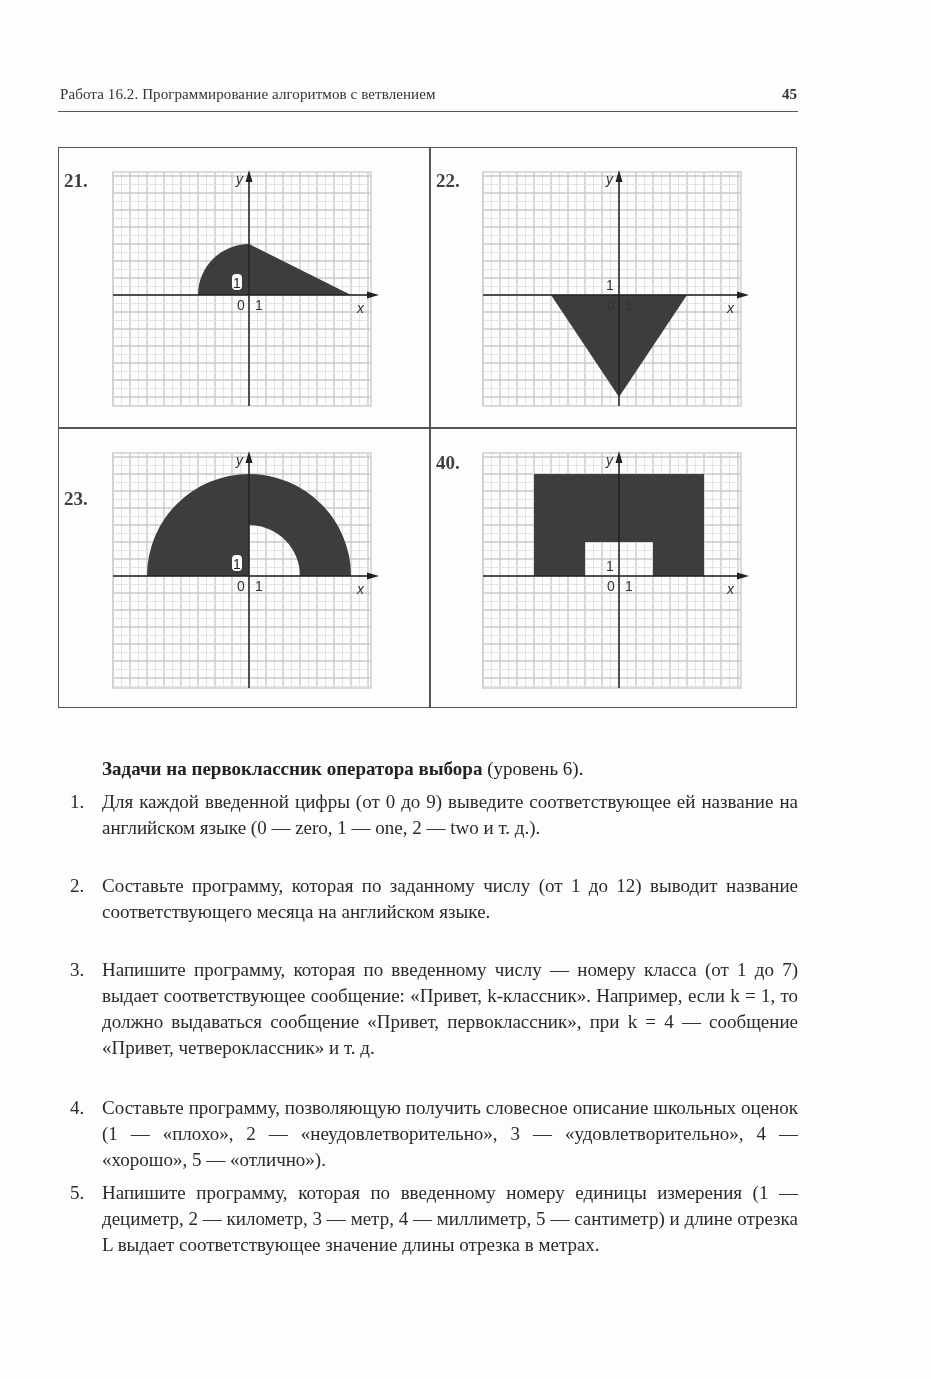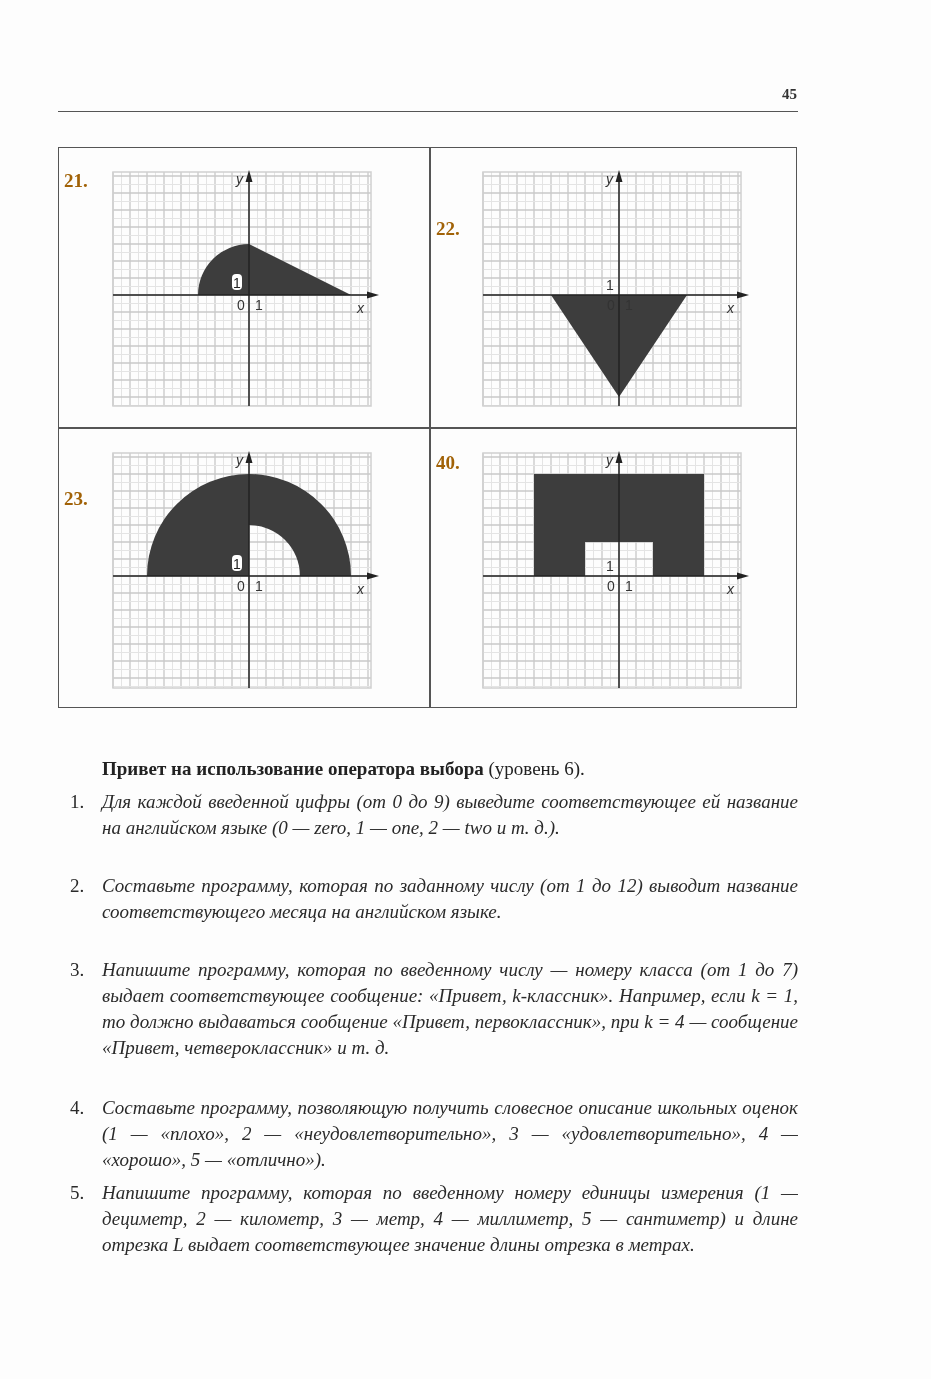--- a/index.html
+++ b/index.html
@@ -7,43 +7,44 @@
          font-family:"Liberation Serif", "DejaVu Serif", serif; color:#222; }
   .header { position:absolute; left:60px; top:86px; width:737px; height:22px;
             font-size:15px; color:#333; }
   .header .title { position:absolute; left:0; top:0; letter-spacing:0.1px; }
   .header .page { position:absolute; right:0; top:0; font-weight:bold; }
   .header-rule { position:absolute; left:58px; top:111px; width:740px; height:1px; background:#555; }
   .frame { position:absolute; left:58px; top:147px; width:739px; height:561px;
            border:1.5px solid #555; box-sizing:border-box; }
   .vdiv { position:absolute; left:429px; top:147px; width:1.5px; height:561px; background:#555; }
   .hdiv { position:absolute; left:58px; top:427px; width:739px; height:1.5px; background:#555; }
-  .fig-num { position:absolute; font-size:19px; font-weight:bold; color:#a16207; }
+  .fig-num { position:absolute; font-size:19px; font-weight:bold; color:#404040; }
   svg.fig { position:absolute; overflow:visible; }
   .sec-title { position:absolute; left:102px; top:758px; font-size:19px; }
   .sec-title b { font-weight:bold; }
   .task { position:absolute; left:70px; width:728px; font-size:19px; line-height:26px;
           text-align:justify; color:#2a2a2a; }
   .task .num { position:absolute; left:0; top:0; width:30px; }
-  .task .body { margin-left:32px; display:block;font-style:italic; }
+  .task .body { margin-left:32px; display:block; }
 </style>
 </head>
 <body>
 
 <div class="header">
+  <span class="title">Работа 16.2. Программирование алгоритмов с ветвлением</span>
   <span class="page">45</span>
 </div>
 <div class="header-rule"></div>
 
 <div class="frame"></div>
 <div class="vdiv"></div>
 <div class="hdiv"></div>
 
 <span class="fig-num" style="left:64px;top:170px;">21.</span>
-<span class="fig-num" style="left:436px;top:170px;margin-top:48px;">22.</span>
+<span class="fig-num" style="left:436px;top:170px;">22.</span>
 <span class="fig-num" style="left:64px;top:452px;margin-top:36px;">23.</span>
 <span class="fig-num" style="left:436px;top:452px;">40.</span>
 
 <svg class="fig" id="fig0" style="left:113px;top:172px;" width="258" height="234">
     <g>
       <line x1="0" y1="0" x2="0" y2="234" stroke="#c8c8c8" stroke-width="1.3"></line>
       <line x1="8.5" y1="0" x2="8.5" y2="234" stroke="#e4e4e4" stroke-width="1"></line>
       <line x1="17" y1="0" x2="17" y2="234" stroke="#c8c8c8" stroke-width="1.3"></line>
       <line x1="25.5" y1="0" x2="25.5" y2="234" stroke="#e4e4e4" stroke-width="1"></line>
       <line x1="34" y1="0" x2="34" y2="234" stroke="#c8c8c8" stroke-width="1.3"></line>
@@ -333,21 +334,21 @@
     <path d="M266,123 L254,119.5 L254,126.5 Z" fill="#222"></path>
     <path d="M136,-2 L132.5,10 L139.5,10 Z" fill="#222"></path>
     <text x="244" y="141" font-family="Liberation Sans, DejaVu Sans, sans-serif" font-size="14" fill="#333" font-style="italic">x</text>
     <text x="123" y="12" font-family="Liberation Sans, DejaVu Sans, sans-serif" font-size="14" fill="#333" font-style="italic">y</text>
     <text x="124" y="138" font-family="Liberation Sans, DejaVu Sans, sans-serif" font-size="14" fill="#333">0</text>
     <text x="142" y="138" font-family="Liberation Sans, DejaVu Sans, sans-serif" font-size="14" fill="#333">1</text>
     <text x="123" y="118" font-family="Liberation Sans, DejaVu Sans, sans-serif" font-size="14" fill="#333">1</text>
   </svg>
 
 <div class="sec-title">
-  <b>Привет на использование оператора выбора</b><span> (уровень 6).</span>
+  <b>Задачи на первоклассник оператора выбора</b><span> (уровень 6).</span>
 </div>
 
 <div class="task" style="top:789px;">
   <span class="num">1.</span>
   <span class="body">Для каждой введенной цифры (от 0 до 9) выведите соответствующее ей название на английском языке (0 — zero, 1 — one, 2 — two и т. д.).</span>
 </div>
 <div class="task" style="top:873px;">
   <span class="num">2.</span>
   <span class="body">Составьте программу, которая по заданному числу (от 1 до 12) выводит название соответствующего месяца на английском языке.</span>
 </div>

